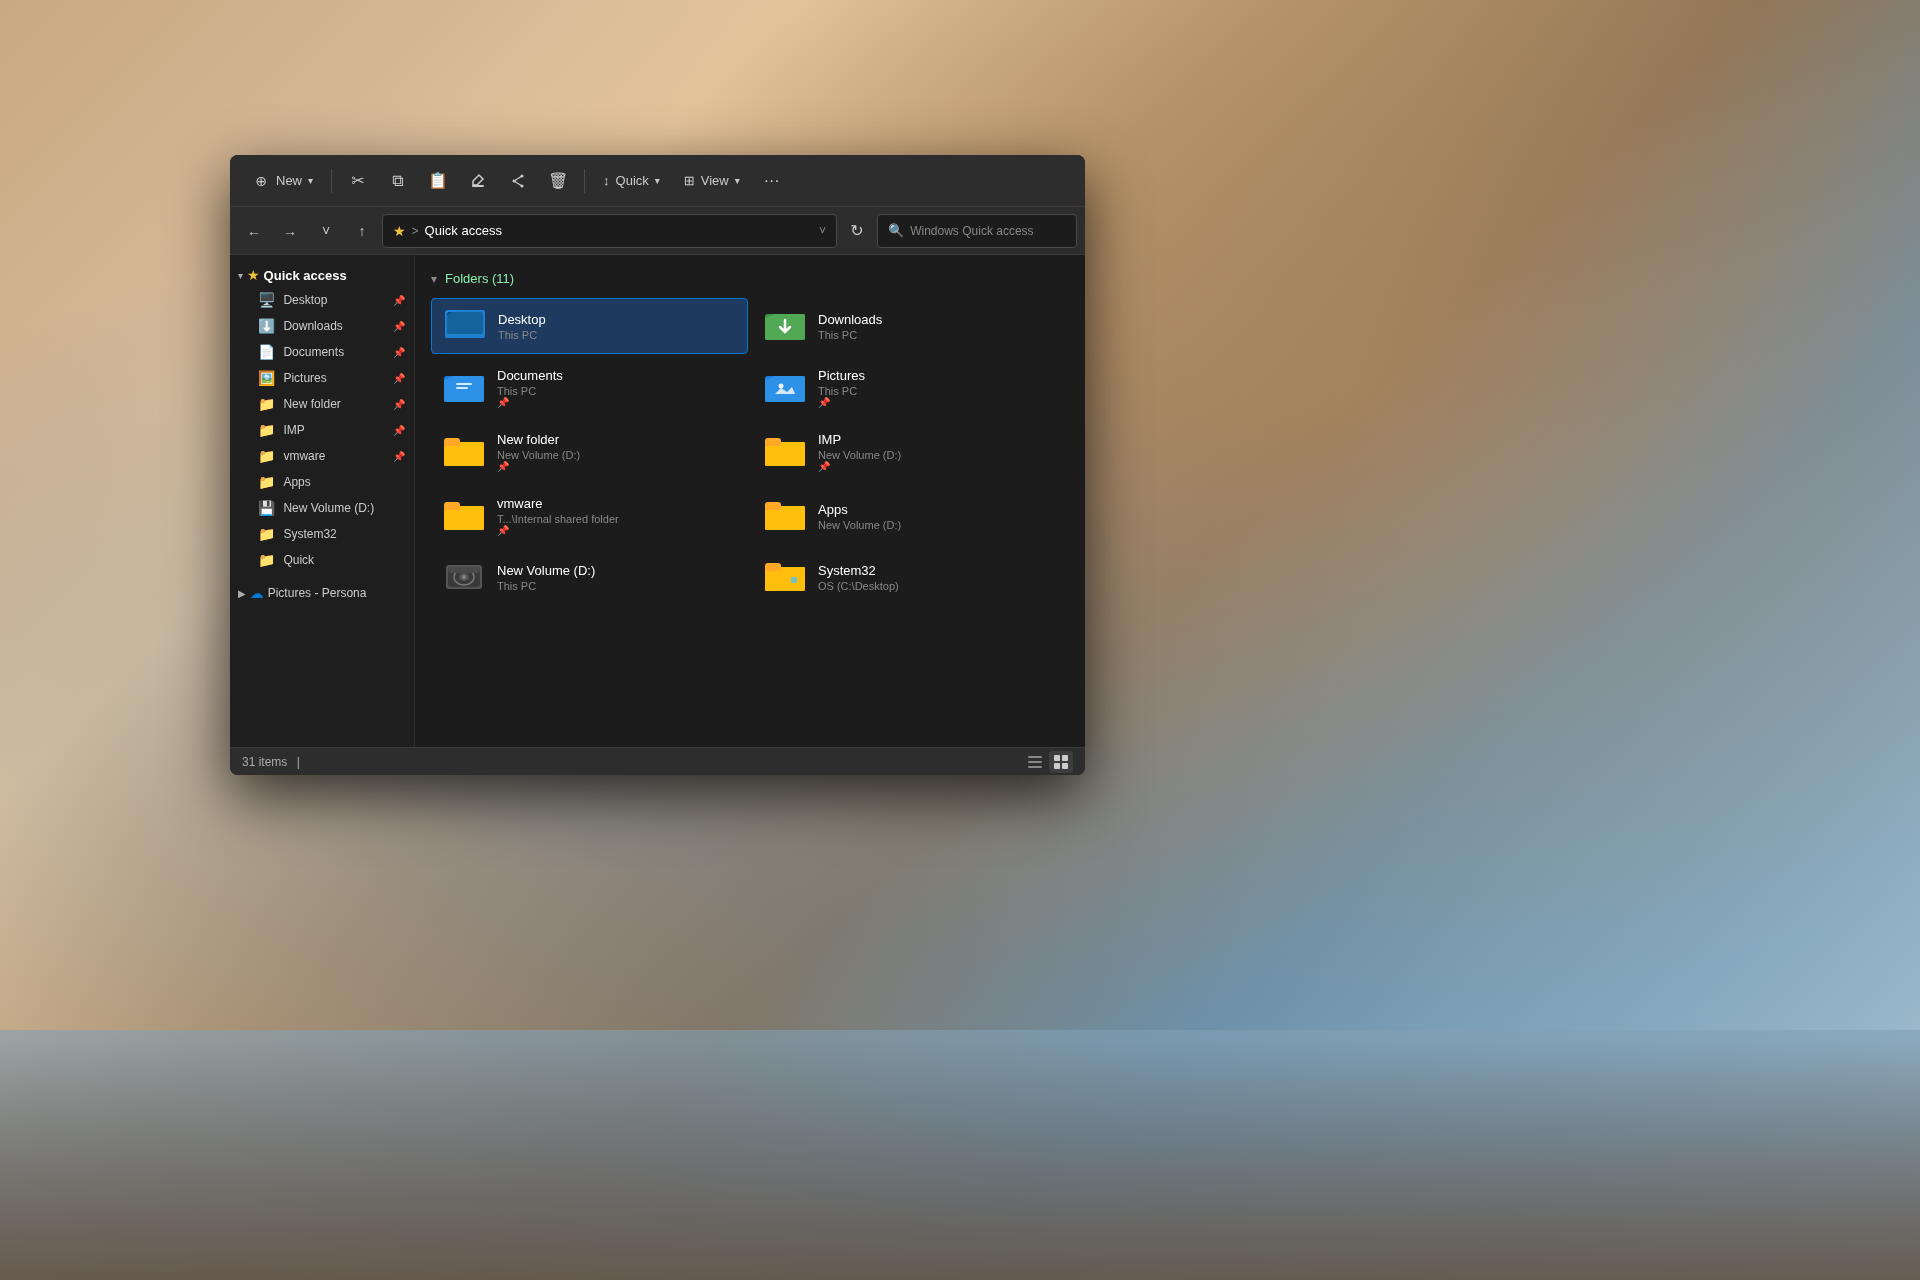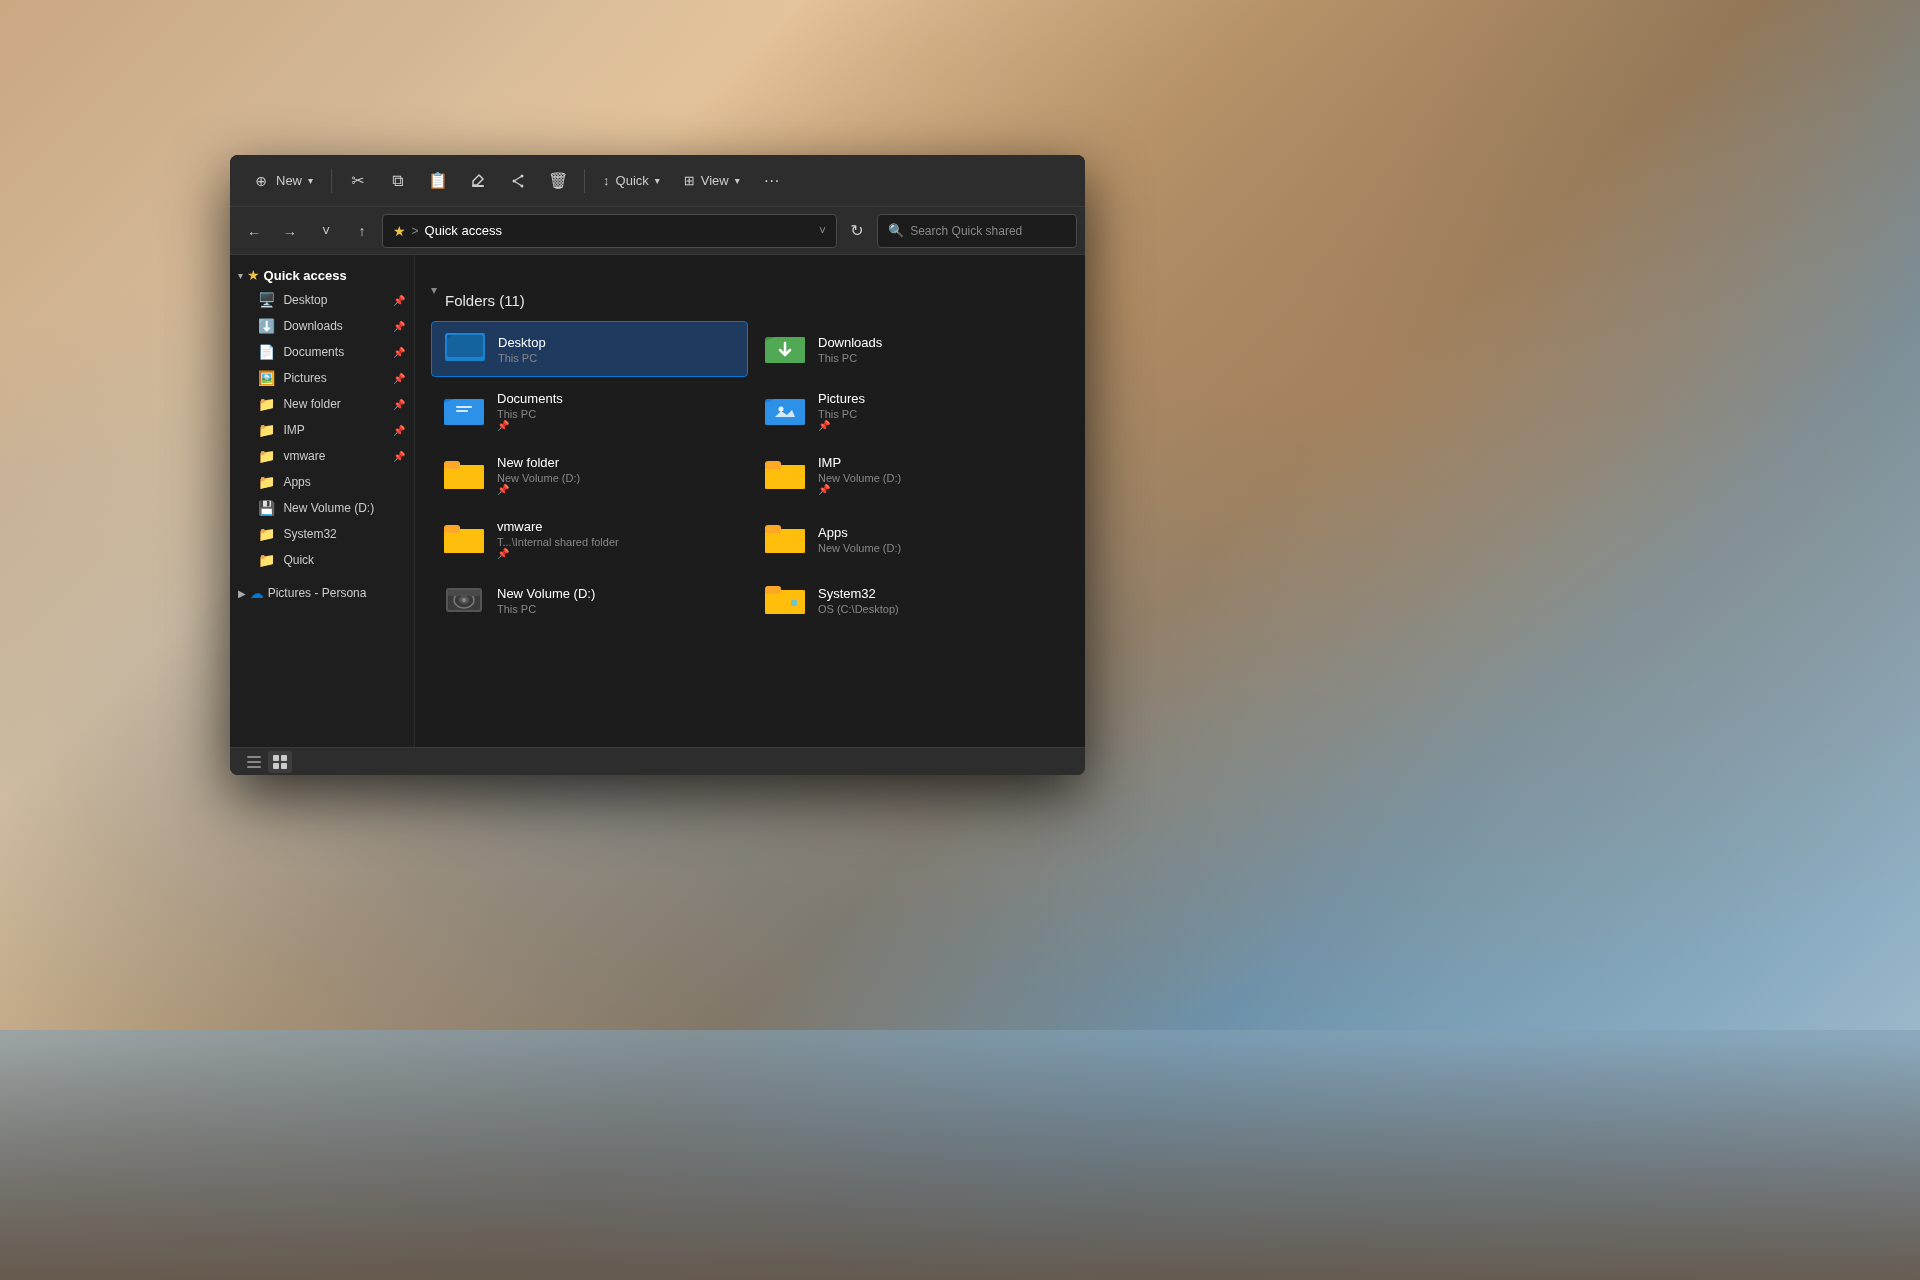--- a/index.html
+++ b/index.html
@@ -283,24 +283,23 @@
     .main-content::-webkit-scrollbar-track { background: #1c1c1c; }
     .main-content::-webkit-scrollbar-thumb { background: #4a4a4a; border-radius: 4px; }
     .section-header {
       display: flex;
       align-items: center;
       gap: 8px;
       margin-bottom: 12px;
     }
     .section-chevron { color: #888; font-size: 12px; cursor: pointer; }
     .section-title {
-      color: #e5e5e5;
-      font-size: 15px;
+      color: #86efac;
+      font-size: 13px;
       font-weight: 500;
-      margin-top: 21px;
     }
     .folders-grid {
       display: grid;
       grid-template-columns: 1fr 1fr;
       gap: 4px;
     }
     .folder-tile {
       display: flex;
       align-items: center;
       padding: 10px 12px;
@@ -429,21 +428,21 @@
     <button class="nav-btn">↑</button>
     <div class="address-input">
       <span class="address-star">★</span>
       <span style="color:#888; font-size:12px;">&gt;</span>
       <span class="address-text">Quick access</span>
       <span class="address-chevron">˅</span>
     </div>
     <button class="address-refresh">↻</button>
     <div class="search-box">
       <span class="search-icon-el">🔍</span>
-      <span class="search-placeholder">Search Quick shared</span>
+      <span class="search-placeholder">Windows Quick access</span>
     </div>
   </div>
 
   <div class="content-area">
 
     <div class="sidebar">
       <div class="sidebar-section-header">
         <span class="sidebar-chevron">▾</span>
         <span style="font-size:14px; color:#f0c040;">★</span>
         <span class="sidebar-section-label">Quick access</span>
@@ -676,20 +675,24 @@
             <div class="folder-tile-sub">OS (C:\Desktop)</div>
           </div>
         </div>
 
       </div>
     </div>
 
   </div>
 
   <div class="status-bar">
+    <span class="status-text">
+      <span>31 items</span>
+      <span style="margin-left:6px;">|</span>
+    </span>
     <div class="view-btns">
       <button class="view-btn" title="List view">
         <svg width="14" height="14" viewBox="0 0 14 14" fill="currentColor">
           <rect x="0" y="1" width="14" height="2" rx="1"></rect>
           <rect x="0" y="6" width="14" height="2" rx="1"></rect>
           <rect x="0" y="11" width="14" height="2" rx="1"></rect>
         </svg>
       </button>
       <button class="view-btn" title="Grid view" style="color:#ccc; background:#3d3d3d;">
         <svg width="14" height="14" viewBox="0 0 14 14" fill="currentColor">

